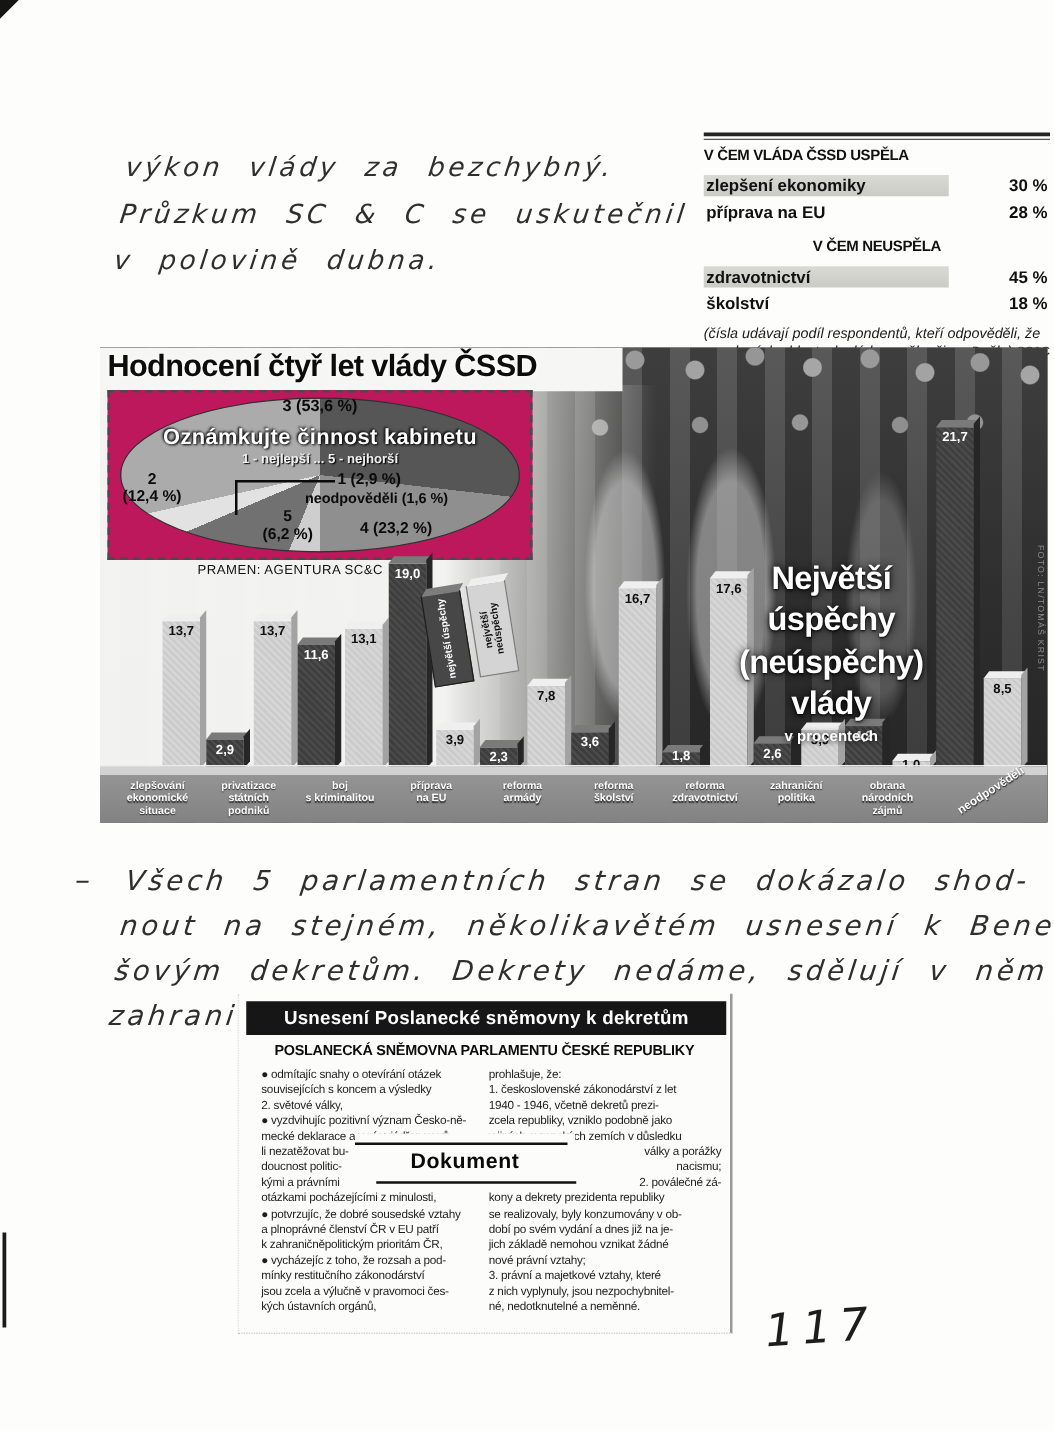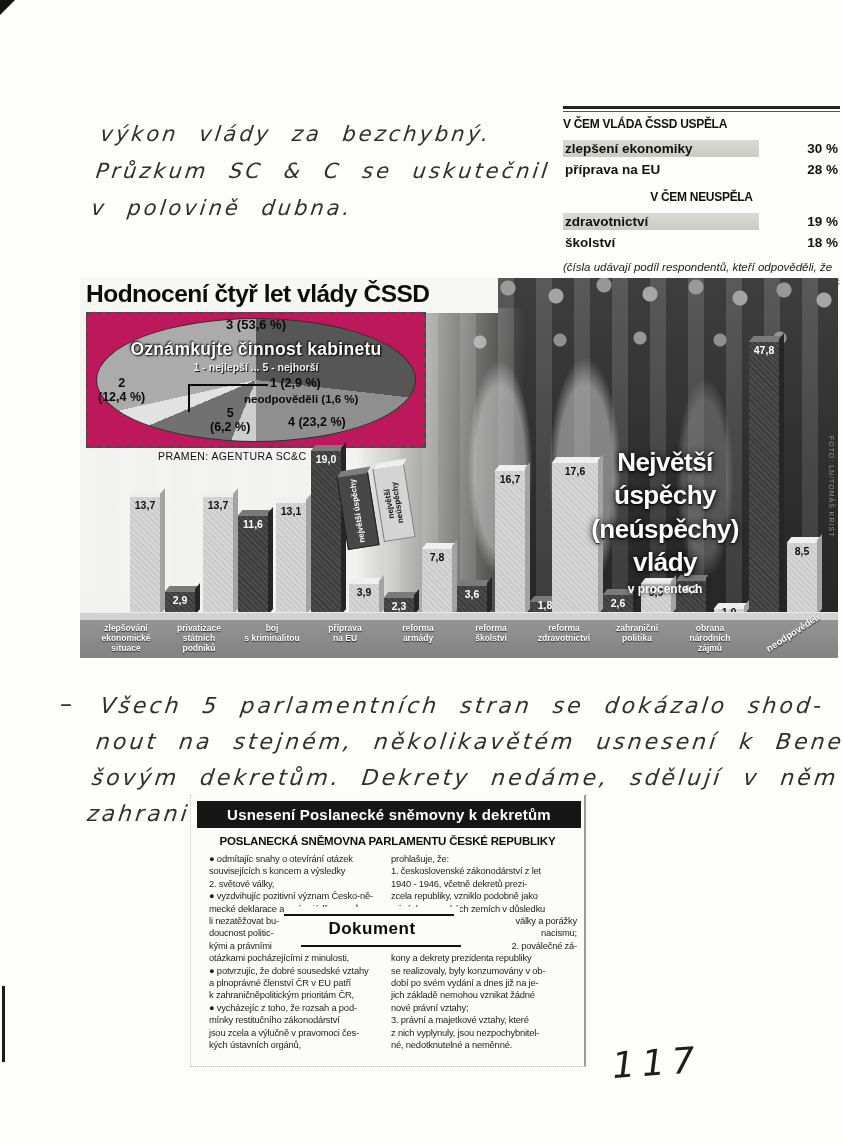--- a/index.html
+++ b/index.html
@@ -166,21 +166,21 @@
       <span class="lbl shaded">zlepšení ekonomiky</span>
       <span class="val">30 %</span>
     </div>
     <div class="poll-row">
       <span class="lbl">příprava na EU</span>
       <span class="val">28 %</span>
     </div>
     <div class="poll-title center">V ČEM NEUSPĚLA</div>
     <div class="poll-row">
       <span class="lbl shaded">zdravotnictví</span>
-      <span class="val">19 %</span>
+      <span class="val">45 %</span>
     </div>
     <div class="poll-row">
       <span class="lbl">školství</span>
       <span class="val">18 %</span>
     </div>
     <div class="poll-note">(čísla udávají podíl respondentů, kteří odpověděli, že v zadaných oblastech vláda uspěla, či neuspěla)</div>
     <div class="poll-src">Pramen SC&amp;C</div>
   </div>
 
   <div class="chart">
@@ -235,37 +235,37 @@
         </div>
         <div class="bar dark" title="reforma školství" style="left: 377px; height: 31.68px;">
           <div class="v">3,6</div>
         </div>
         <div class="bar light" title="reforma školství" style="left: 415px; height: 146.96px;">
           <div class="v">16,7</div>
         </div>
         <div class="bar dark" title="reforma zdravotnictví" style="left: 450px; height: 15.84px;">
           <div class="v" style="top: -3px;">1,8</div>
         </div>
-        <div class="bar light" title="reforma zdravotnictví" style="left: 472px; height: 154.88px; padding-left: 16px;">
+        <div class="bar light" title="reforma zdravotnictví" style="left: 488px; height: 154.88px;">
           <div class="v">17,6</div>
         </div>
         <div class="bar dark" title="zahraniční politika" style="left: 523px; height: 22.88px;">
           <div class="v">2,6</div>
         </div>
         <div class="bar light" title="zahraniční politika" style="left: 561px; height: 34.32px;">
           <div class="v">3,9</div>
         </div>
         <div class="bar dark" title="obrana národních zájmů" style="left: 596px; height: 36.96px;">
           <div class="v">4,2</div>
         </div>
         <div class="bar light" title="obrana národních zájmů" style="left: 634px; height: 8.8px;">
           <div class="v" style="top: -3px;">1,0</div>
         </div>
         <div class="bar dark" title="neodpověděli" style="left: 669px; height: 276.32px;">
-          <div class="v">47,8</div>
+          <div class="v">21,7</div>
         </div>
         <div class="bar light" title="neodpověděli" style="left: 707px; height: 74.8px;">
           <div class="v">8,5</div>
         </div>
       </div>
 
     <div class="cube cube1">
       <span>největší úspěchy</span>
     </div>
     <div class="cube cube2">

